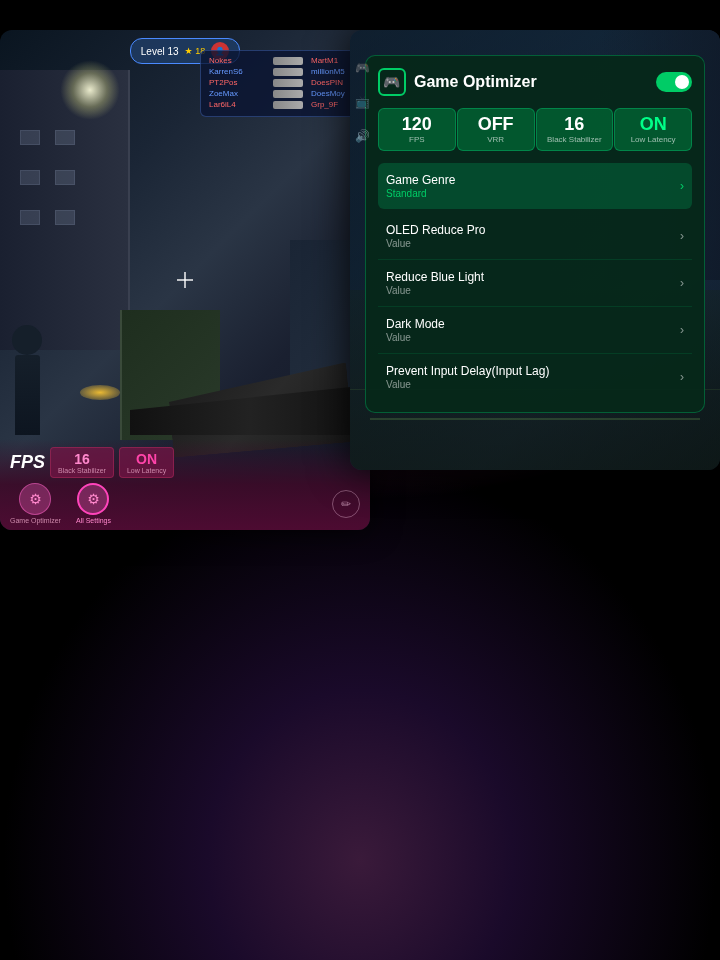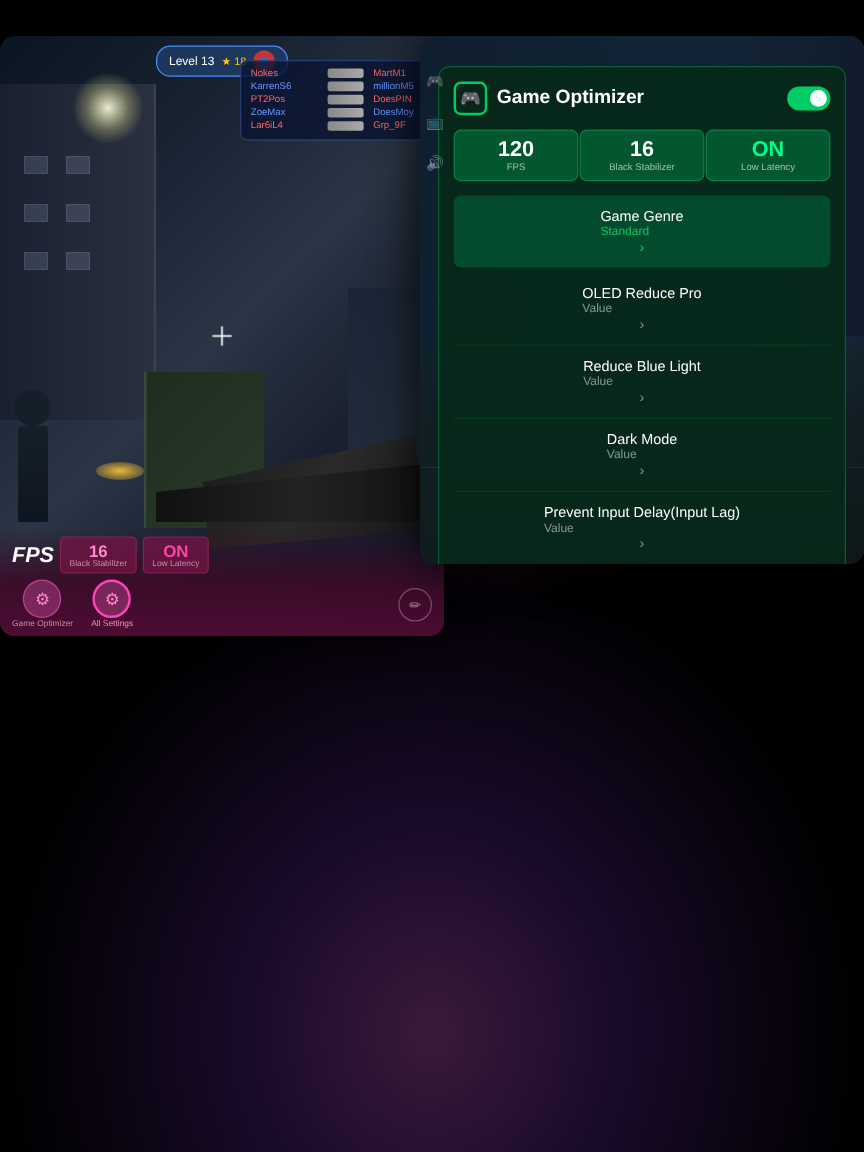--- a/index.html
+++ b/index.html
@@ -384,21 +384,20 @@
     }
 
     
     .menu-item {
       display: flex;
       align-items: center;
       justify-content: space-between;
       padding: 10px 8px;
       border-bottom: 1px solid rgba(0,150,80,0.2);
       cursor: pointer;
-      flex-direction: column;
     }
 
     .menu-item.highlighted {
       background: rgba(0,180,100,0.25);
       border-radius: 6px;
       border-bottom: none;
       margin-bottom: 4px;
     }
 
     .menu-item-left {}
@@ -581,20 +580,24 @@
         </div>
         <div class="optimizer-toggle"></div>
       </div>
 
       <div class="stats-row">
         <div class="stat-pill">
           <div class="stat-pill-num">120</div>
           <div class="stat-pill-lbl">FPS</div>
         </div>
         <div class="stat-pill">
+          <div class="stat-pill-num">OFF</div>
+          <div class="stat-pill-lbl">VRR</div>
+        </div>
+        <div class="stat-pill">
           <div class="stat-pill-num">16</div>
           <div class="stat-pill-lbl">Black Stabilizer</div>
         </div>
         <div class="stat-pill">
           <div class="stat-pill-num stat-pill-on">ON</div>
           <div class="stat-pill-lbl">Low Latency</div>
         </div>
       </div>
 
       <div class="menu-item highlighted">

